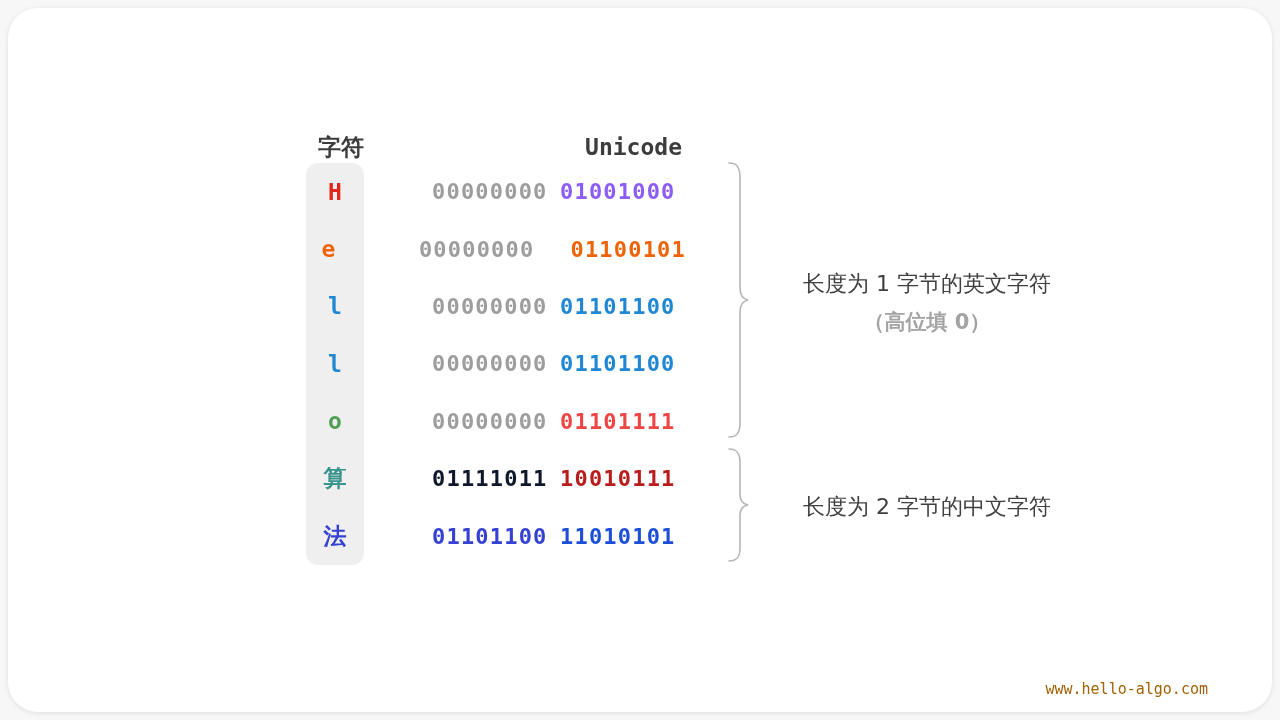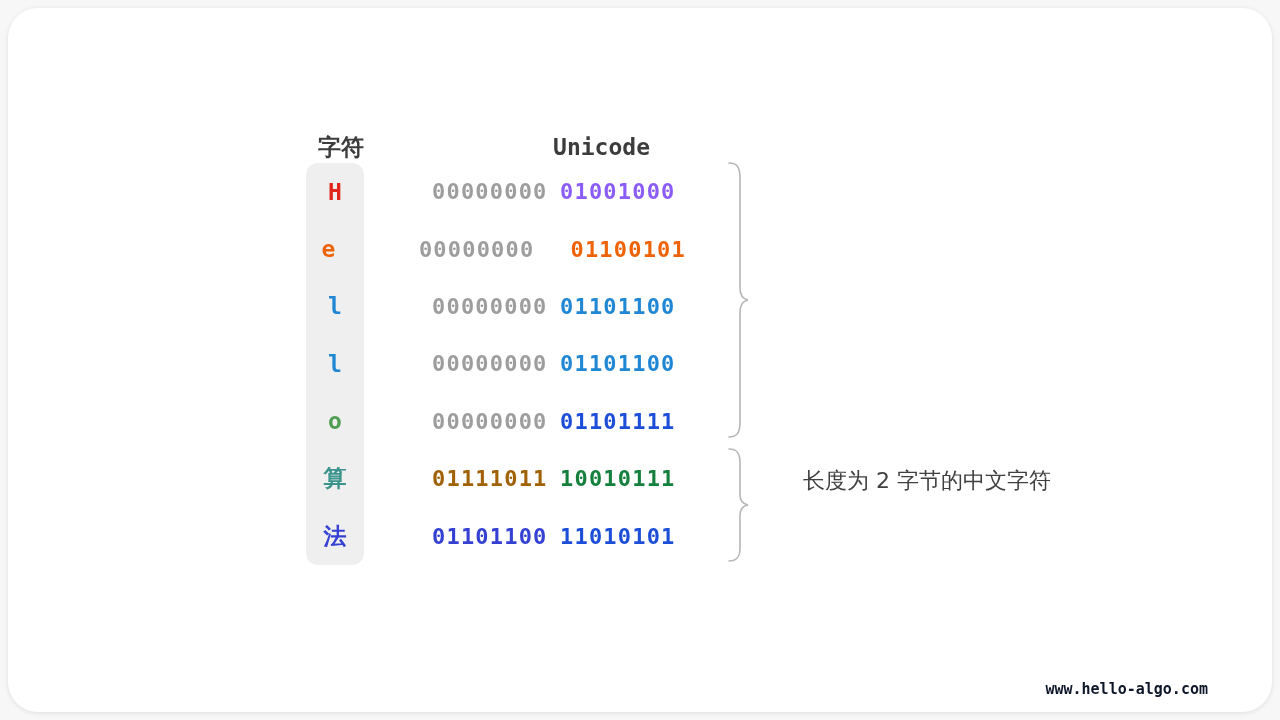--- a/index.html
+++ b/index.html
@@ -15,21 +15,21 @@
     box-shadow:0 1px 5px rgba(0,0,0,0.10);
   }
   .stage{position:absolute;inset:0;}
 
   
   .hdr{
     position:absolute;top:116px;height:30px;line-height:30px;
     font-weight:700;font-size:23px;color:#3c3c3c;text-align:right;margin-top:16px;
   }
   .hdr-char{left:306px;width:58px;}
-  .hdr-unicode{left:408px;width:242px;font-family:"DejaVu Sans Mono","Liberation Mono",monospace;}
+  .hdr-unicode{left:440px;width:242px;font-family:"DejaVu Sans Mono","Liberation Mono",monospace;}
 
   
   .char-col-bg{
     position:absolute;left:306px;top:163px;width:58px;height:402px;
     background:#efefef;border-radius:12px;
   }
 
   
   .rows{position:absolute;left:306px;top:163px;width:380px;}
   .row{display:flex;align-items:center;height:57.4px;}
@@ -48,21 +48,21 @@
   .brace{position:absolute;width:24px;color:#b6b6b6;}
   .brace-english{left:726px;top:162px;height:276px;}
   .brace-chinese{left:726px;top:448px;height:114px;}
 
   
   .ann{
     position:absolute;left:742px;width:370px;text-align:center;
     color:#404040;font-size:22px;line-height:39px;
   }
   .ann-english{top:264px;}
-  .ann-chinese{top:461px;}
+  .ann-chinese{top:487px;}
   .ann .sub{color:#a3a3a3;font-weight:700;font-size:21px;}
 
   
   .watermark{
     position:absolute;right:72px;bottom:22px;
     font-family:"DejaVu Sans Mono","Liberation Mono",monospace;
     font-size:15px;color:#cccccc;
   }
 </style>
 </head>
@@ -94,42 +94,46 @@
       <span class="byte byte2" style="color: rgb(31, 135, 211);">01101100</span>
     </div>
     <div class="row">
       <span class="char-cell" style="color: rgb(31, 135, 211);">l</span>
       <span class="byte byte1" style="color: rgb(157, 157, 157);">00000000</span>
       <span class="byte byte2" style="color: rgb(31, 135, 211);">01101100</span>
     </div>
     <div class="row">
       <span class="char-cell" style="color: rgb(79, 158, 83);">o</span>
       <span class="byte byte1" style="color: rgb(157, 157, 157);">00000000</span>
-      <span class="byte byte2" style="color: #1d4ed8;">01101111</span>
+      <span class="byte byte2" style="color: #ef4444;">01101111</span>
     </div>
     <div class="row">
       <span class="char-cell" style="color: rgb(58, 148, 140);">算</span>
-      <span class="byte byte1" style="color: #a16207;">01111011</span>
-      <span class="byte byte2" style="color: #15803d;">10010111</span>
+      <span class="byte byte1" style="color: #0f172a;">01111011</span>
+      <span class="byte byte2" style="color: #b91c1c;">10010111</span>
     </div>
     <div class="row">
       <span class="char-cell" style="color: rgb(52, 65, 210);">法</span>
       <span class="byte byte1" style="color: rgb(52, 65, 210);">01101100</span>
       <span class="byte byte2" style="color: #1d4ed8;">11010101</span>
     </div>
   </div>
 
   <svg class="brace brace-english" viewBox="0 0 24 276" aria-hidden="true" style="color: rgb(182, 182, 182);">
     <path d="M 3 1 C 11 1 14 5 14 16 L 14 126 C 14 133 17 137 22 138 C 17 139 14 143 14 150 L 14 260 C 14 271 11 275 3 275" fill="none" stroke="currentColor" stroke-width="1.6" stroke-linecap="round"></path>
   </svg>
 
   <svg class="brace brace-chinese" viewBox="0 0 24 114" aria-hidden="true" style="color: rgb(182, 182, 182);">
     <path d="M 3 1 C 11 1 14 5 14 14 L 14 47 C 14 53 17 56 22 57 C 17 58 14 61 14 67 L 14 100 C 14 109 11 113 3 113" fill="none" stroke="currentColor" stroke-width="1.6" stroke-linecap="round"></path>
   </svg>
 
+  <div class="ann ann-english">
+    <div>长度为 1 字节的英文字符</div>
+    <div class="sub">（高位填 0）</div>
+  </div>
 
   <div class="ann ann-chinese">
     <div>长度为 2 字节的中文字符</div>
   </div>
 
-  <div class="watermark" style="color: #0f172a; font-weight: bold;">www.hello-algo.com</div>
+  <div class="watermark" style="color: #a16207;">www.hello-algo.com</div>
 
 </div>
 
 </body></html>

